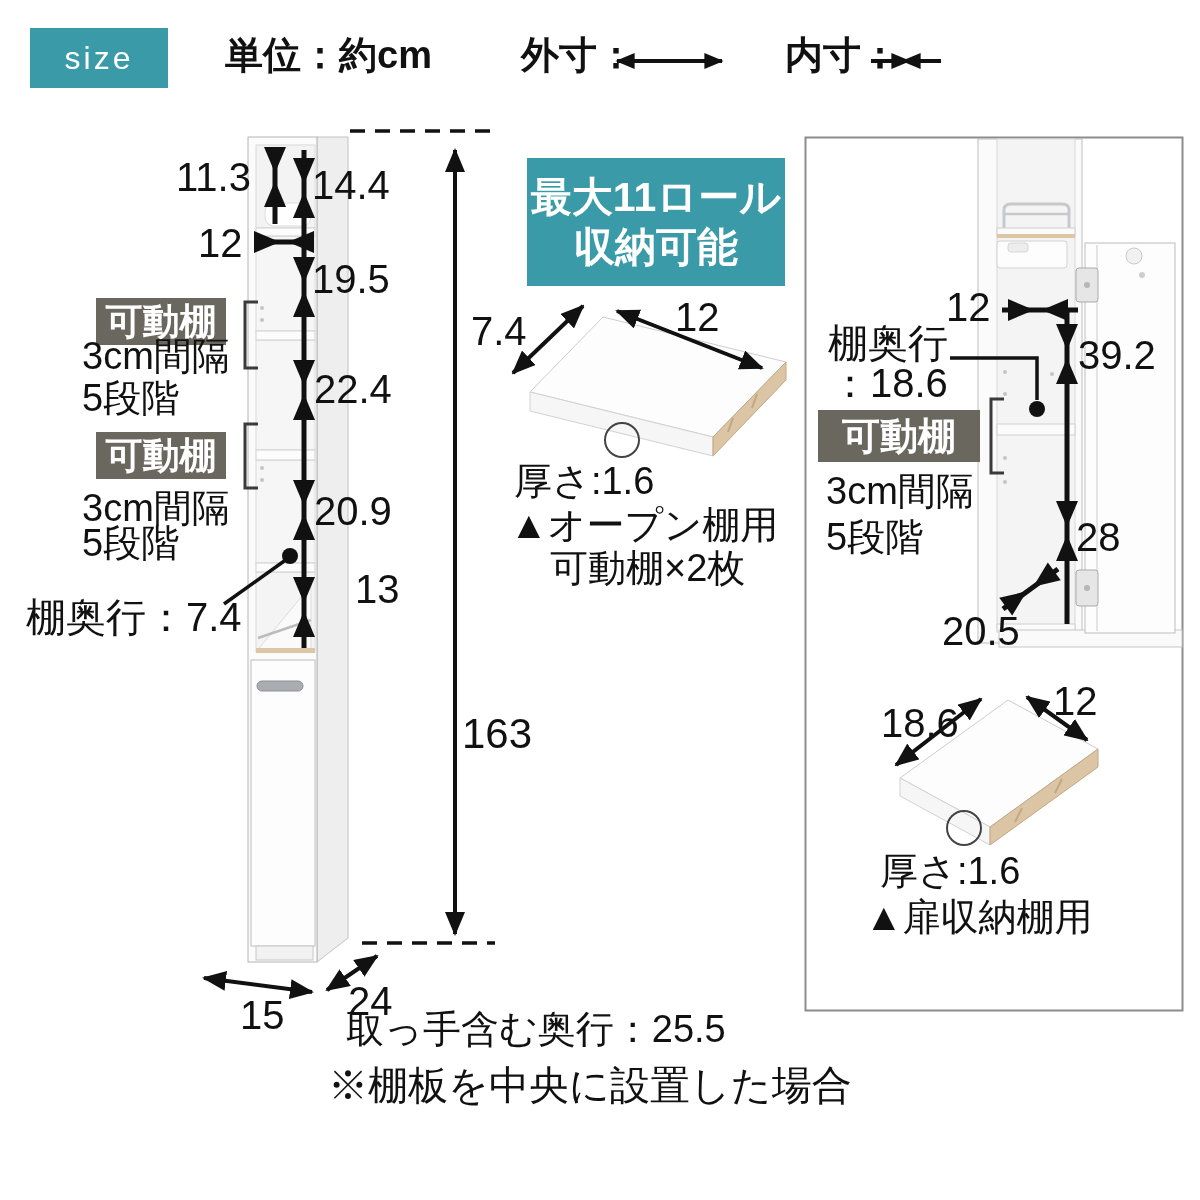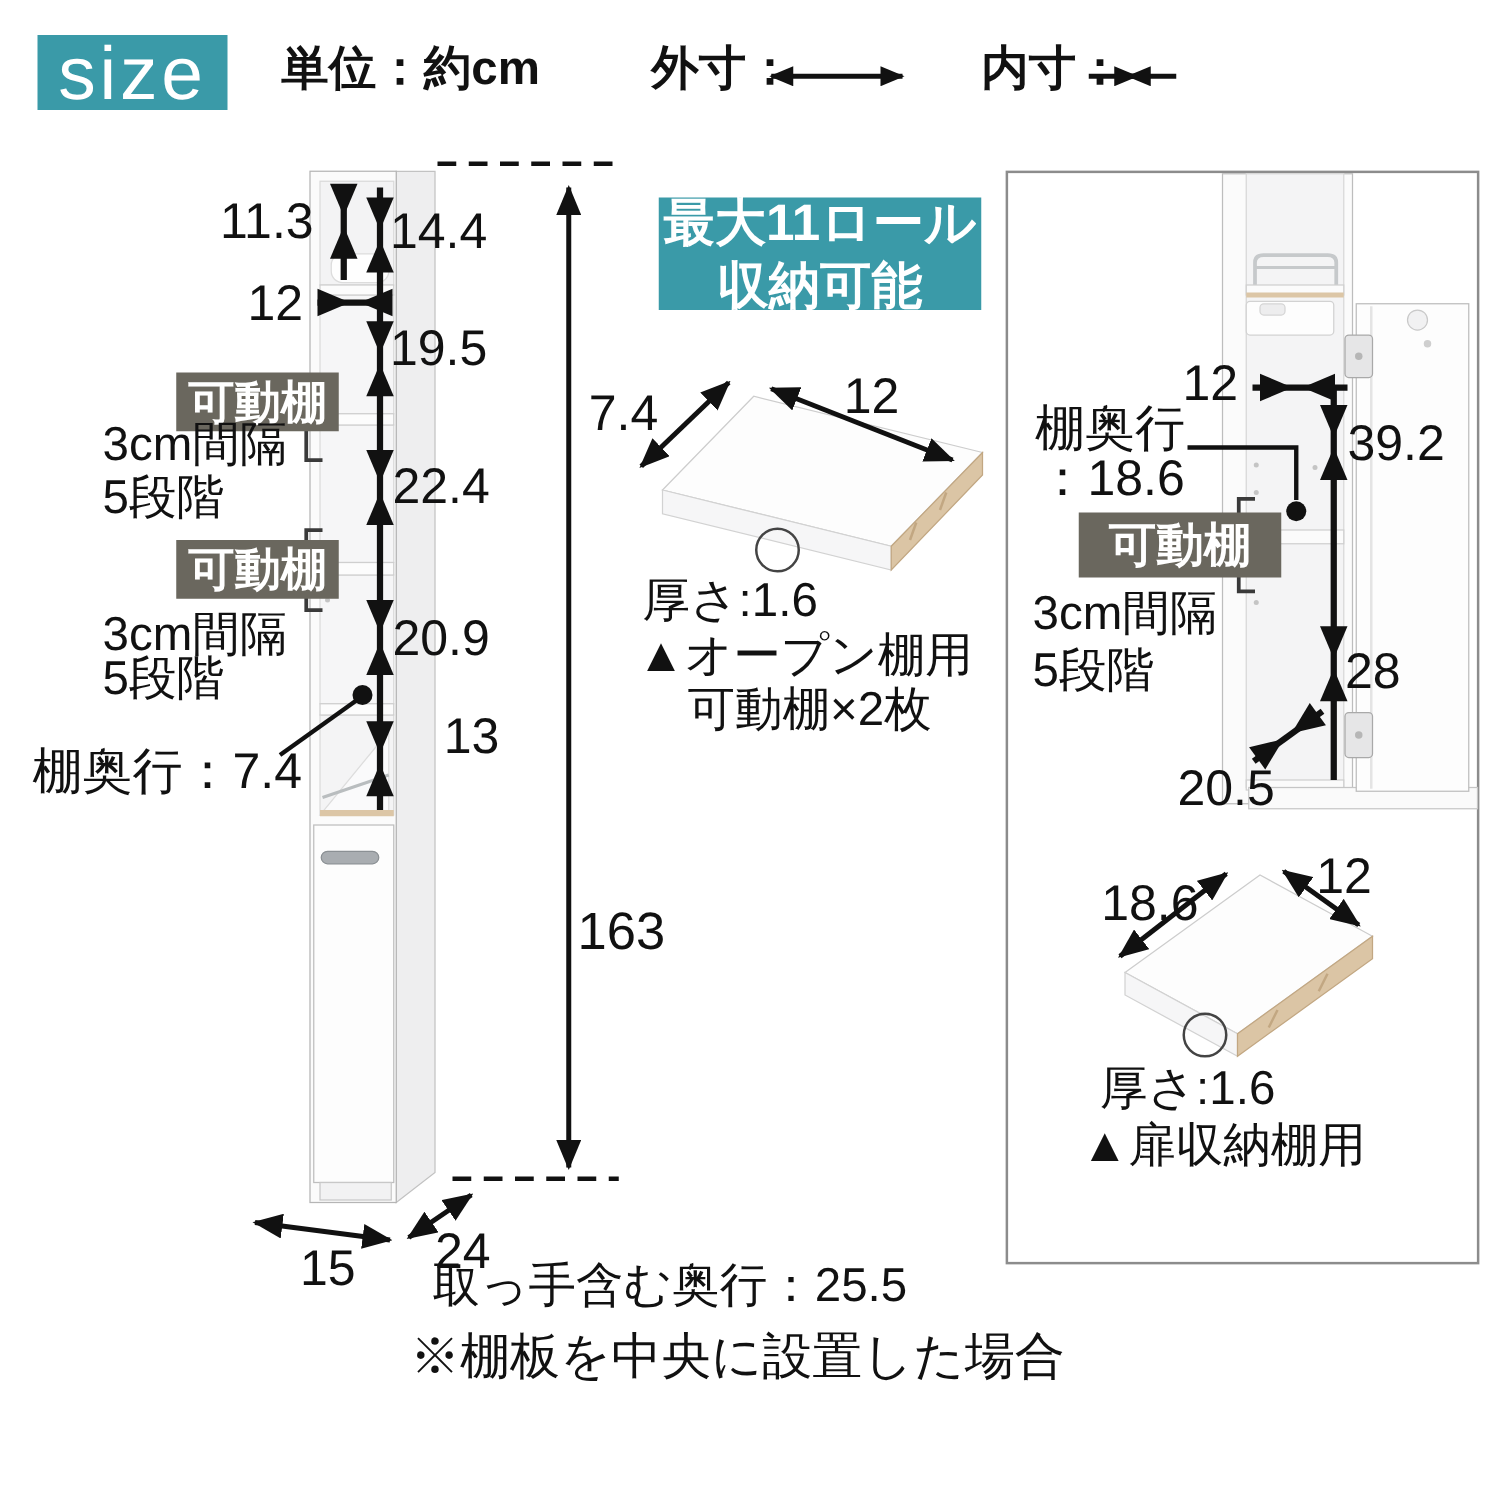--- a/index.html
+++ b/index.html
@@ -2,29 +2,29 @@
 <html style="--teal: #3A9AA8; --badge: #6A675E;"><head>
 <meta charset="utf-8">
 <style>
   html,body{margin:0;padding:0;background:#fff;}
   .stage{position:relative;width:1200px;height:1200px;background:#fff;overflow:hidden;
          font-family:"Liberation Sans",sans-serif;color:#111;}
   .art{position:absolute;left:0;top:0;}
   .lbl{position:absolute;white-space:nowrap;line-height:1.05;font-size:40px;color:#111;}
   .bold{font-weight:bold;margin-left:39px;}
   .fs38{font-size:38px;}
-  .fs42{font-size:42px;margin-top:11px;}
-  .size-badge{position:absolute;left:30px;top:28px;width:152px;height:60px;
+  .fs42{font-size:42px;}
+  .size-badge{position:absolute;left:30px;top:28px;width:138px;height:60px;
     background:var(--teal,#3A9AA8);color:#fff;display:flex;align-items:center;justify-content:center;
-    font-size:60px;letter-spacing:3px;font-weight:normal;}
+    font-size:32px;letter-spacing:3px;font-weight:normal;}
   .kadoba{position:absolute;background:var(--badge,#6A675E);color:#fff;font-weight:bold;
-    display:flex;align-items:center;justify-content:center;margin-left:45px;}
+    display:flex;align-items:center;justify-content:center;}
   .kadoba.left{width:130px;height:47px;font-size:37px;}
   .kadoba.right{width:162px;height:52px;font-size:38px;}
-  .capacity{position:absolute;left:527px;top:158px;width:258px;height:90px;
+  .capacity{position:absolute;left:527px;top:158px;width:258px;height:128px;
     background:var(--teal,#3A9AA8);color:#fff;font-weight:bold;font-size:41px;line-height:50px;
     display:flex;flex-direction:column;align-items:center;justify-content:center;text-align:center;}
 </style>
 </head>
 <body>
 
 <div class="stage">
 
   <svg class="art" width="1200" height="1200" viewBox="0 0 1200 1200">
     <defs>

